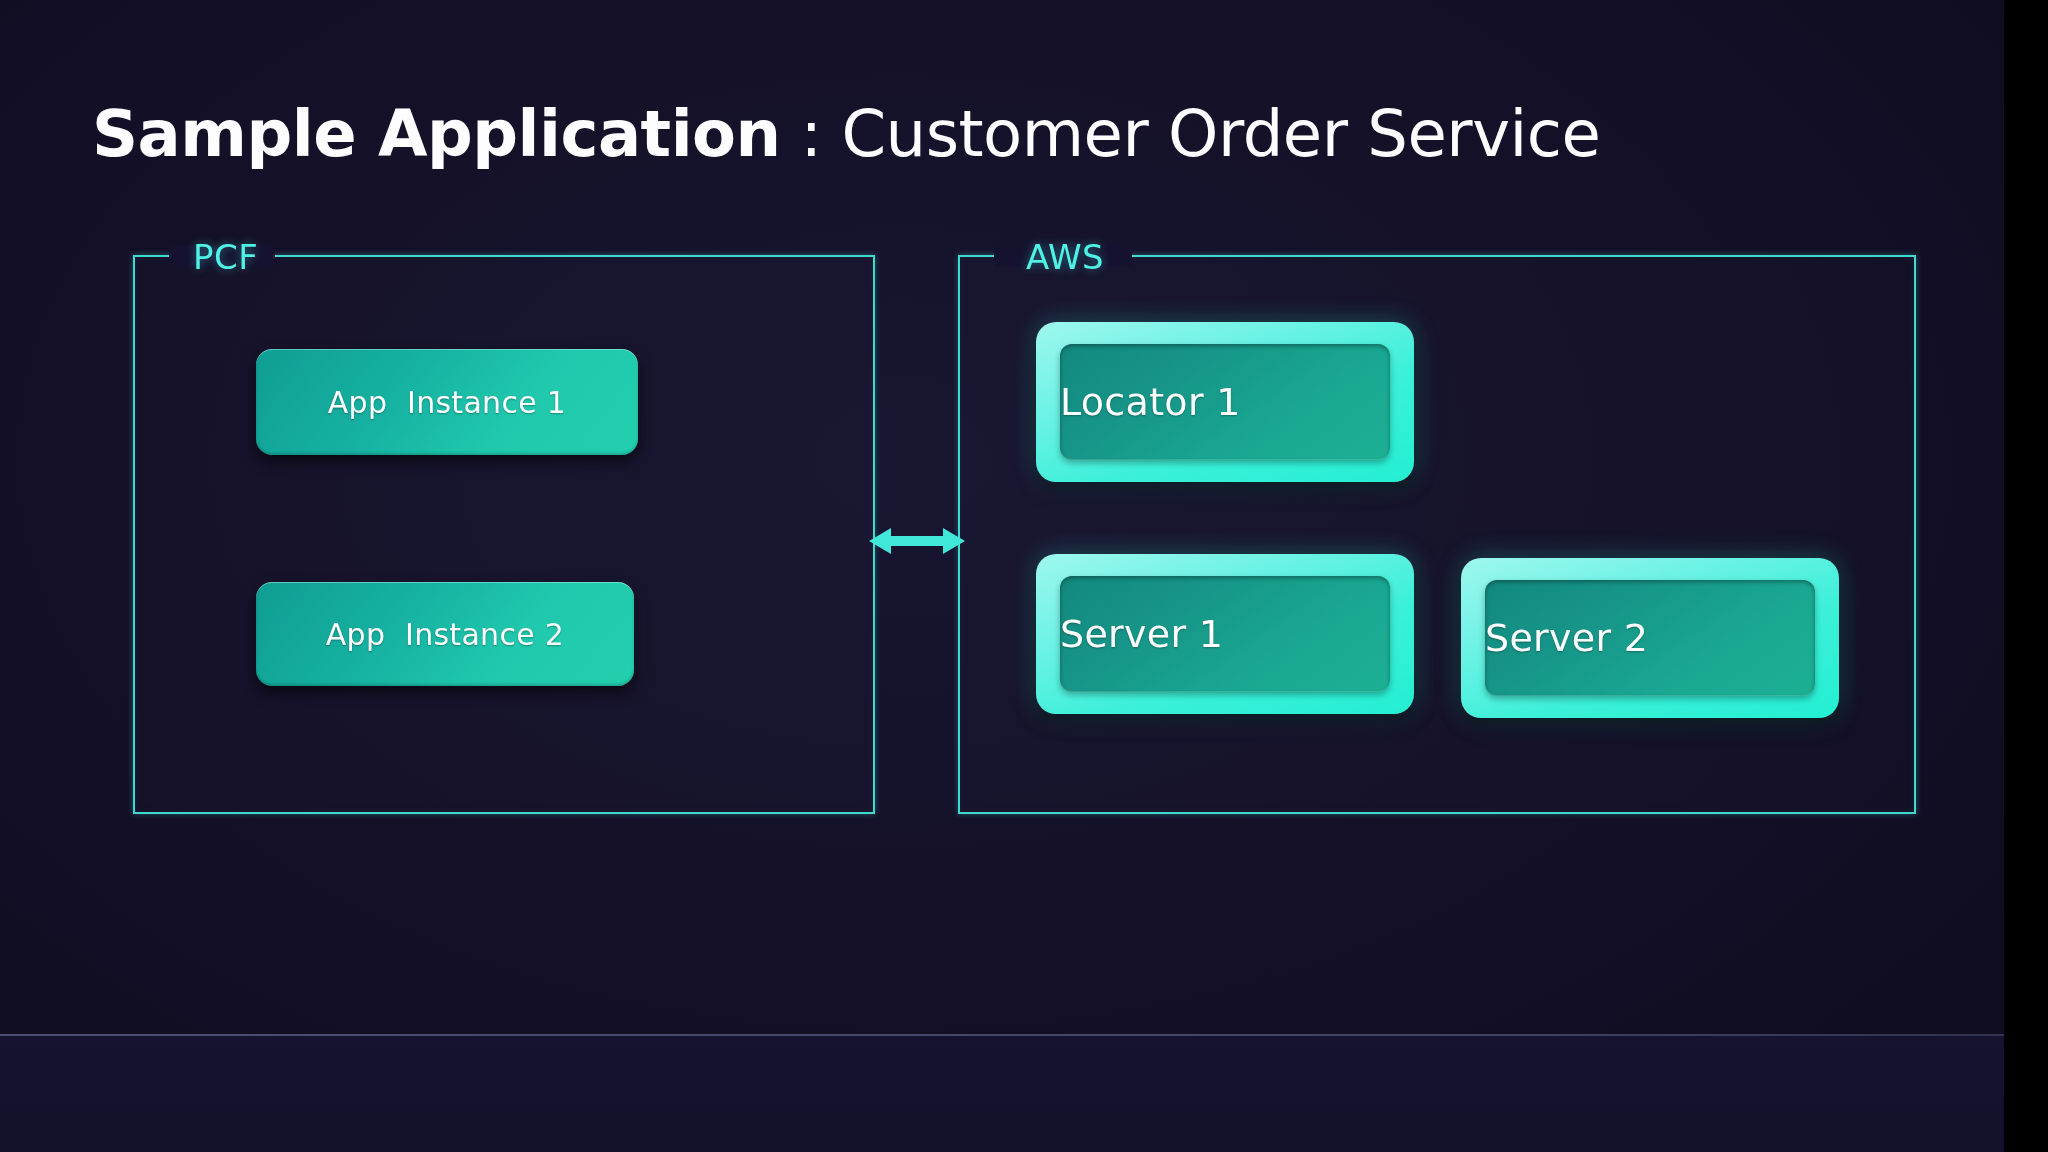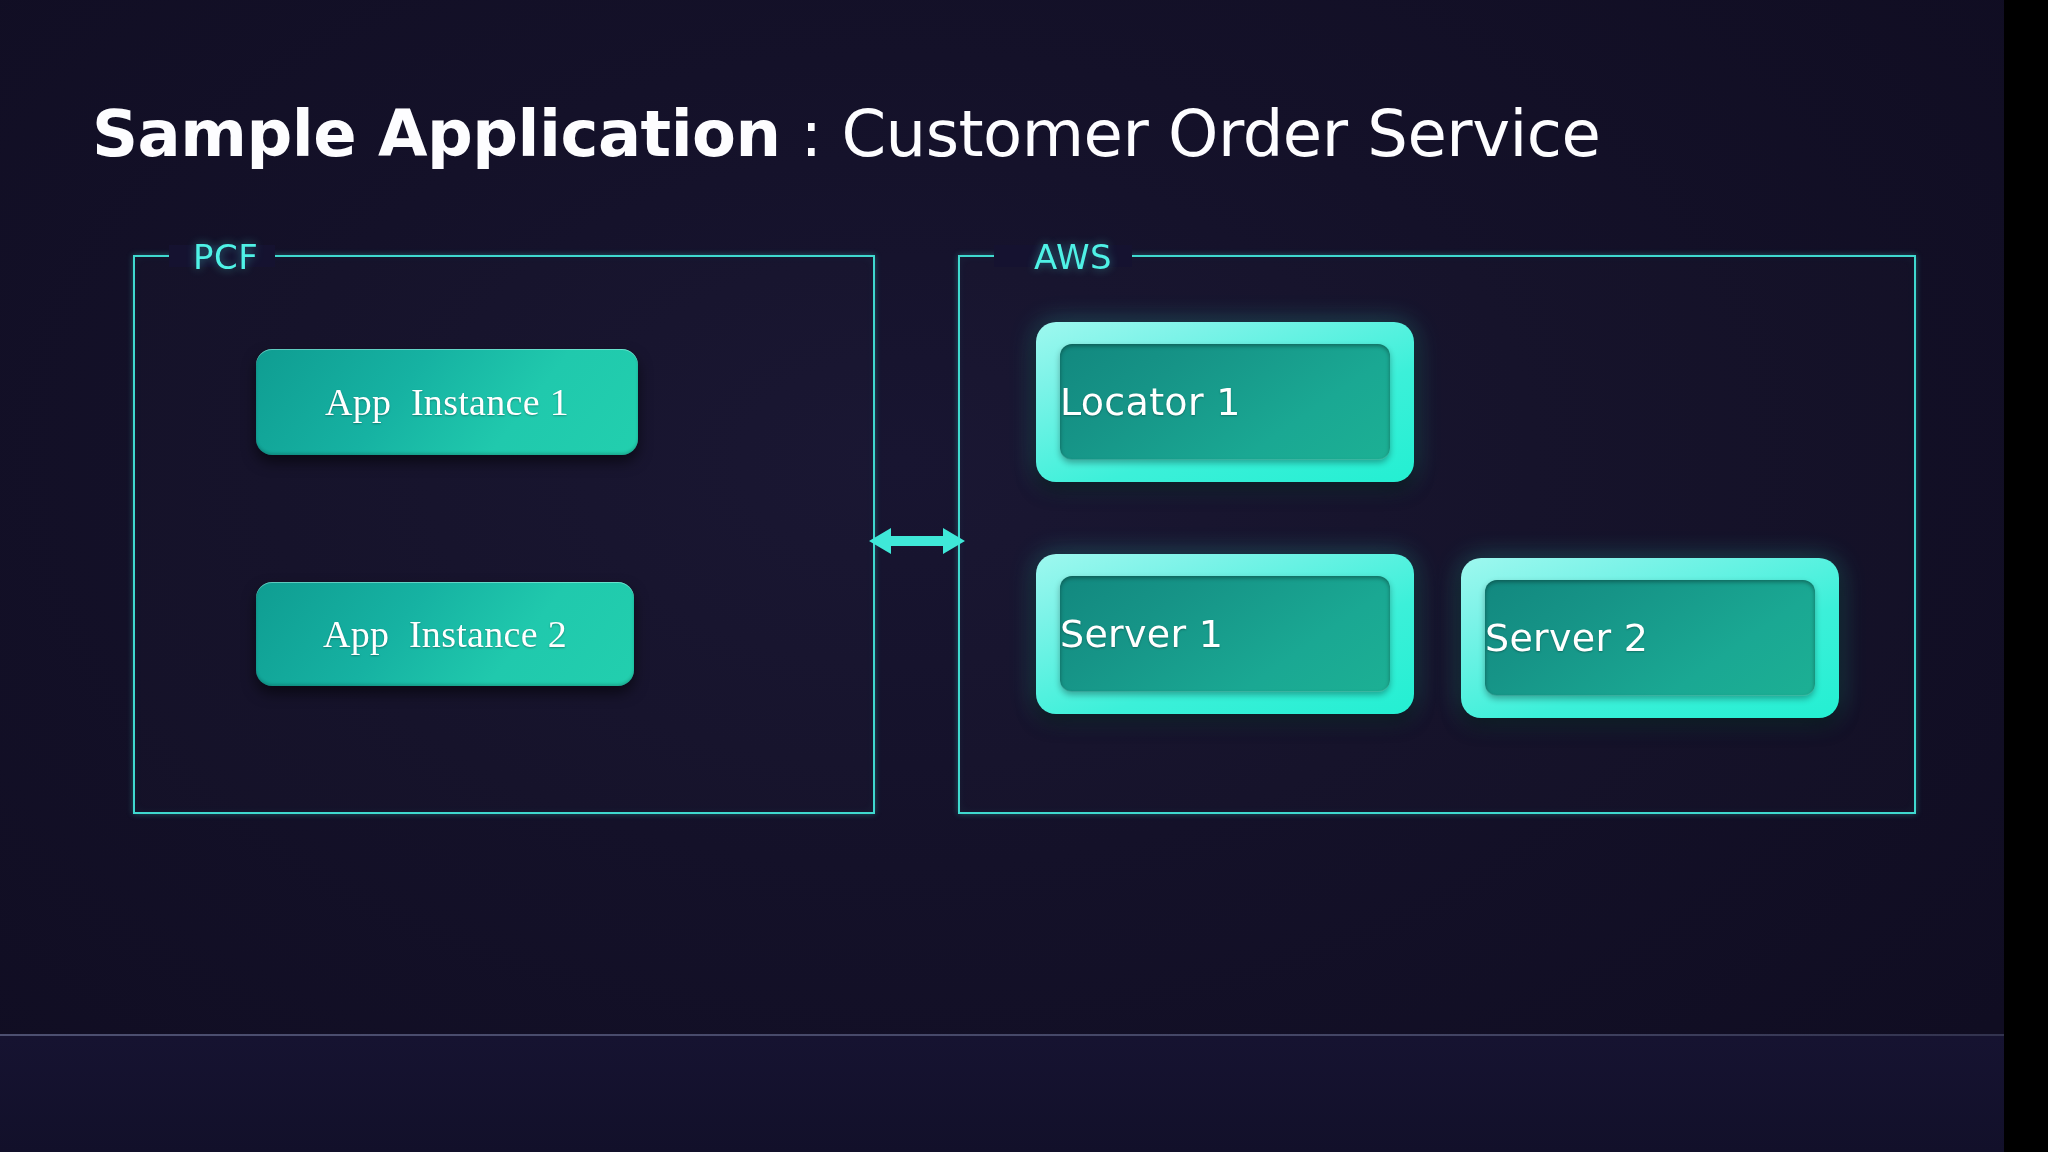--- a/index.html
+++ b/index.html
@@ -68,43 +68,42 @@
     white-space: nowrap;
     text-shadow: 0 0 10px rgba(79,242,230,0.45);
   }
 
   #zone-pcf { left: 133px; top: 237px; width: 742px; height: 577px; }
   #zone-pcf .zone-legend-mask { left: 36px; width: 106px; }
   #zone-pcf .zone-legend      { left: 60px; }
 
   #zone-aws { left: 958px; top: 237px; width: 958px; height: 577px; }
   #zone-aws .zone-legend-mask { left: 36px; width: 138px; }
-  #zone-aws .zone-legend      { left: 76px; }
+  #zone-aws .zone-legend      { left: 68px; }
 
   
   .node-plain {
     position: absolute;
     border-radius: 16px;
     background: linear-gradient(128deg, #0f9d92 0%, #16b2a2 38%, #20c9ad 68%, #22cfae 100%);
     box-shadow:
       0 7px 14px rgba(0,0,0,0.55),
       inset 0 1px 0 rgba(190,255,245,0.45),
       inset 0 -2px 3px rgba(0,0,0,0.18);
     display: flex;
     align-items: center;
     justify-content: center;
   }
   .node-plain .node-label {
-    font-size: 38px;
+    font-size: 30px;
     font-weight: 400;
     color: #ffffff;
     letter-spacing: 0.3px;
     white-space: pre;
     text-shadow: 0 1px 2px rgba(0,0,0,0.30);
-    font-family: Liberation Serif, serif;
   }
 
   
   .node-glow {
     position: absolute;
     border-radius: 20px;
     background: linear-gradient(160deg, #9ef8ef 0%, #7df3e8 22%, #3cf0d9 62%, #23efd2 100%);
     box-shadow:
       0 8px 18px rgba(0,0,0,0.55),
       0 0 26px rgba(60,240,217,0.30);

